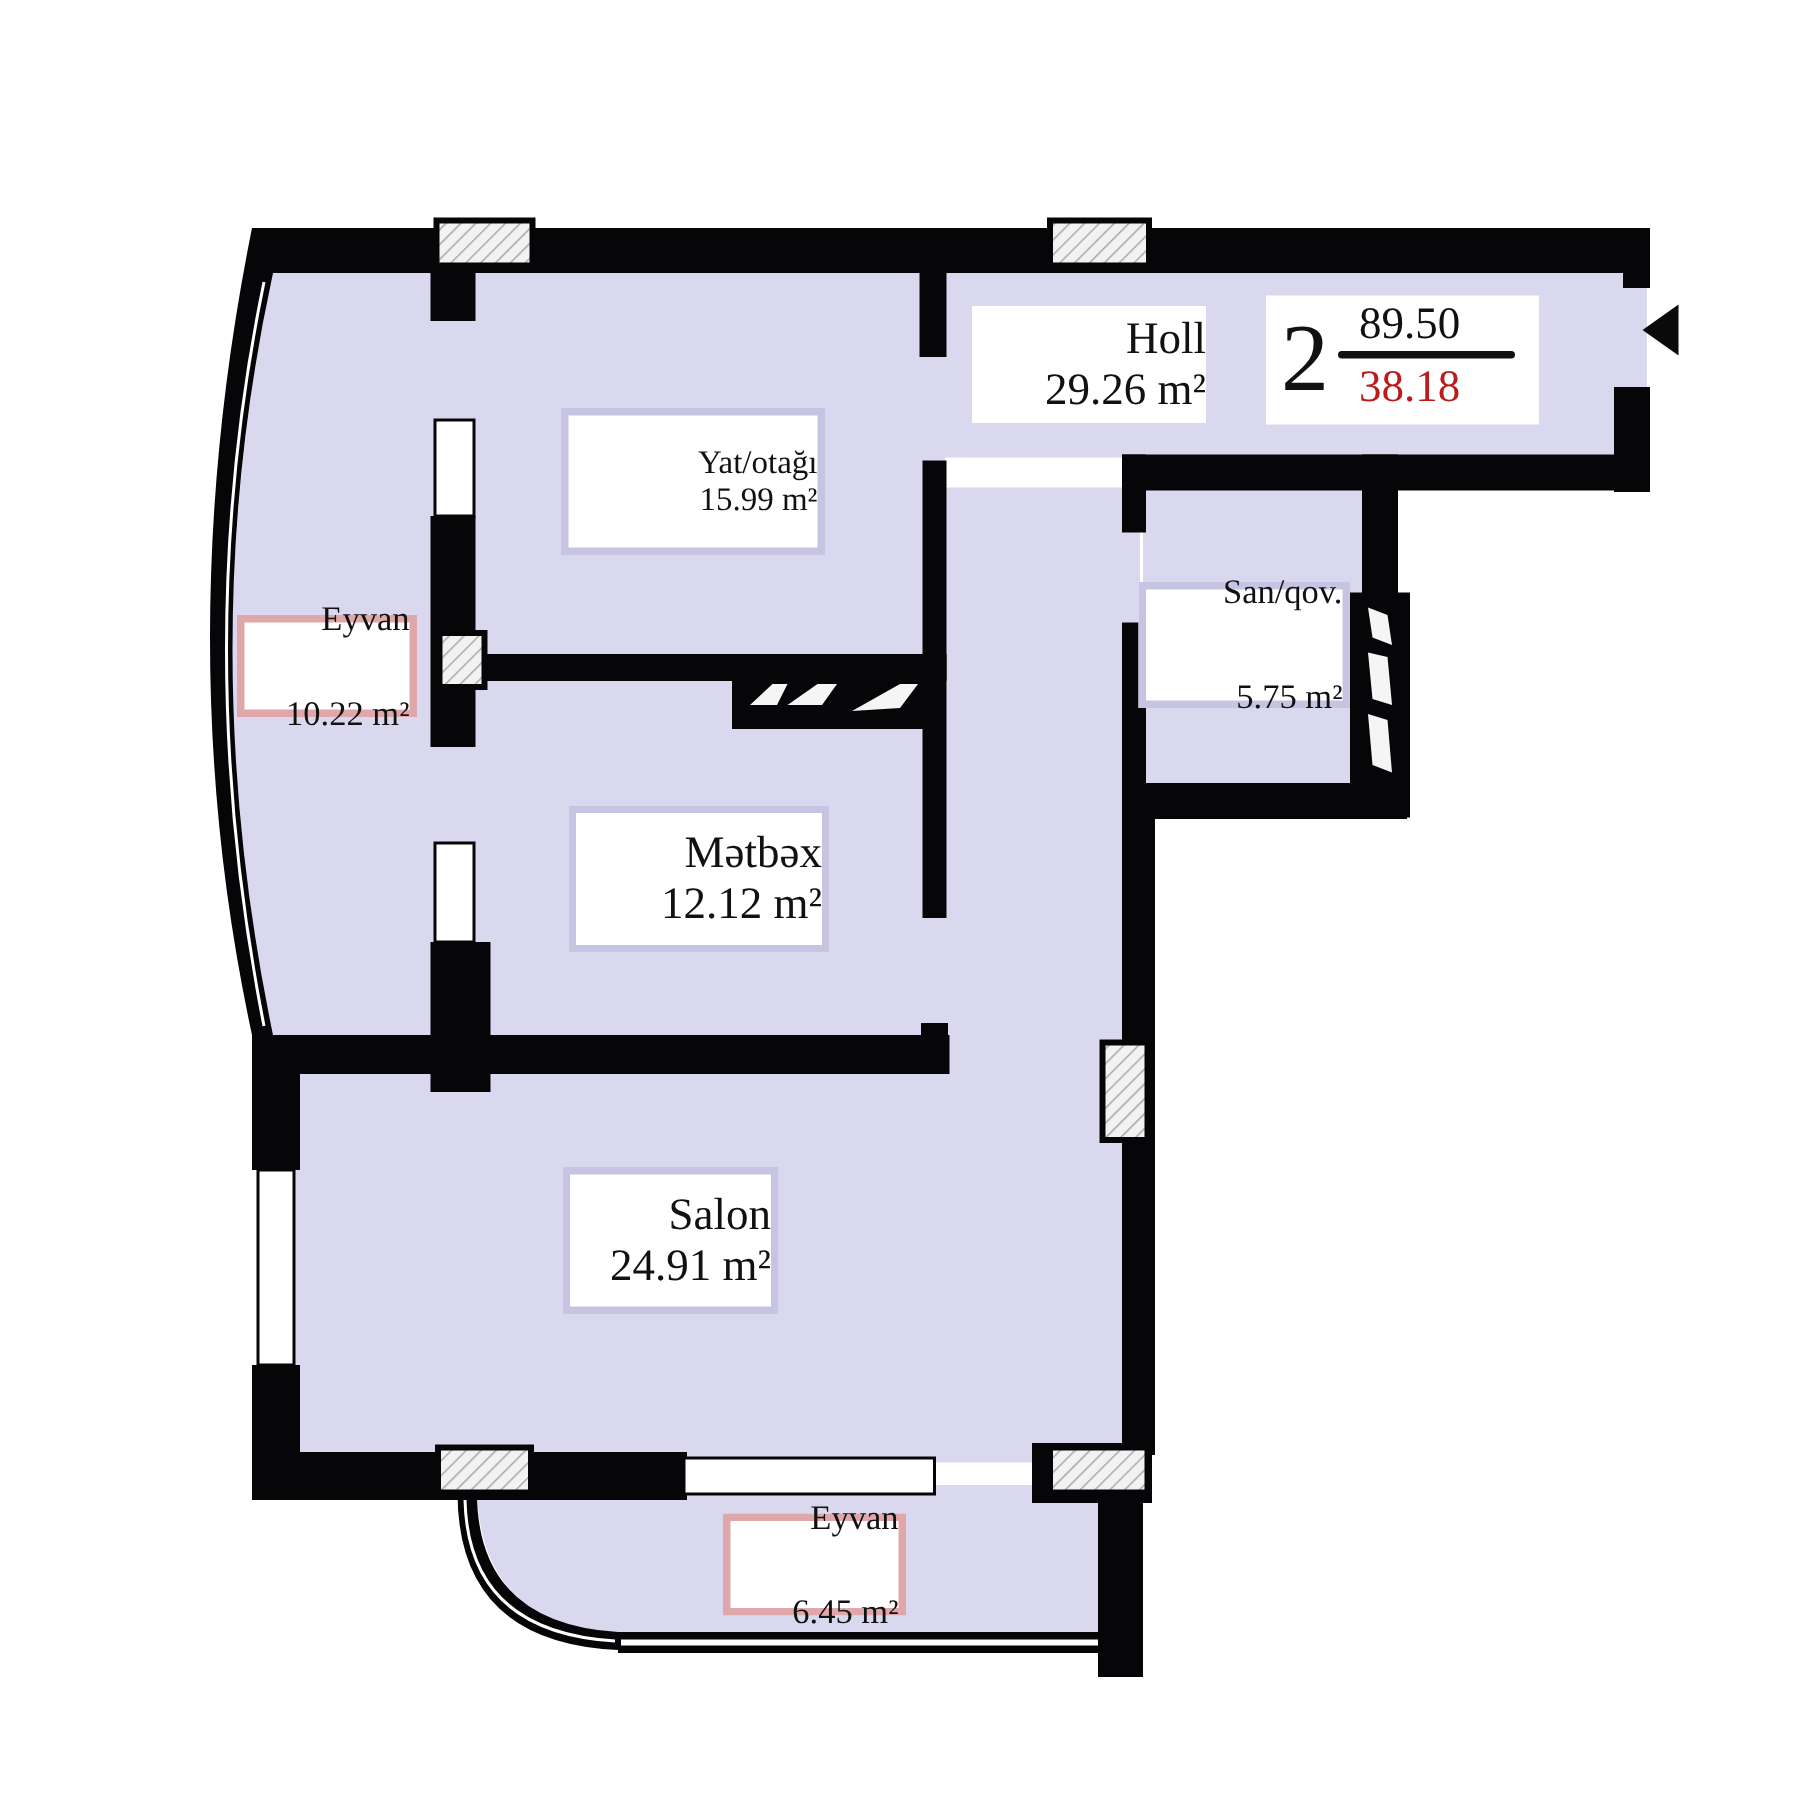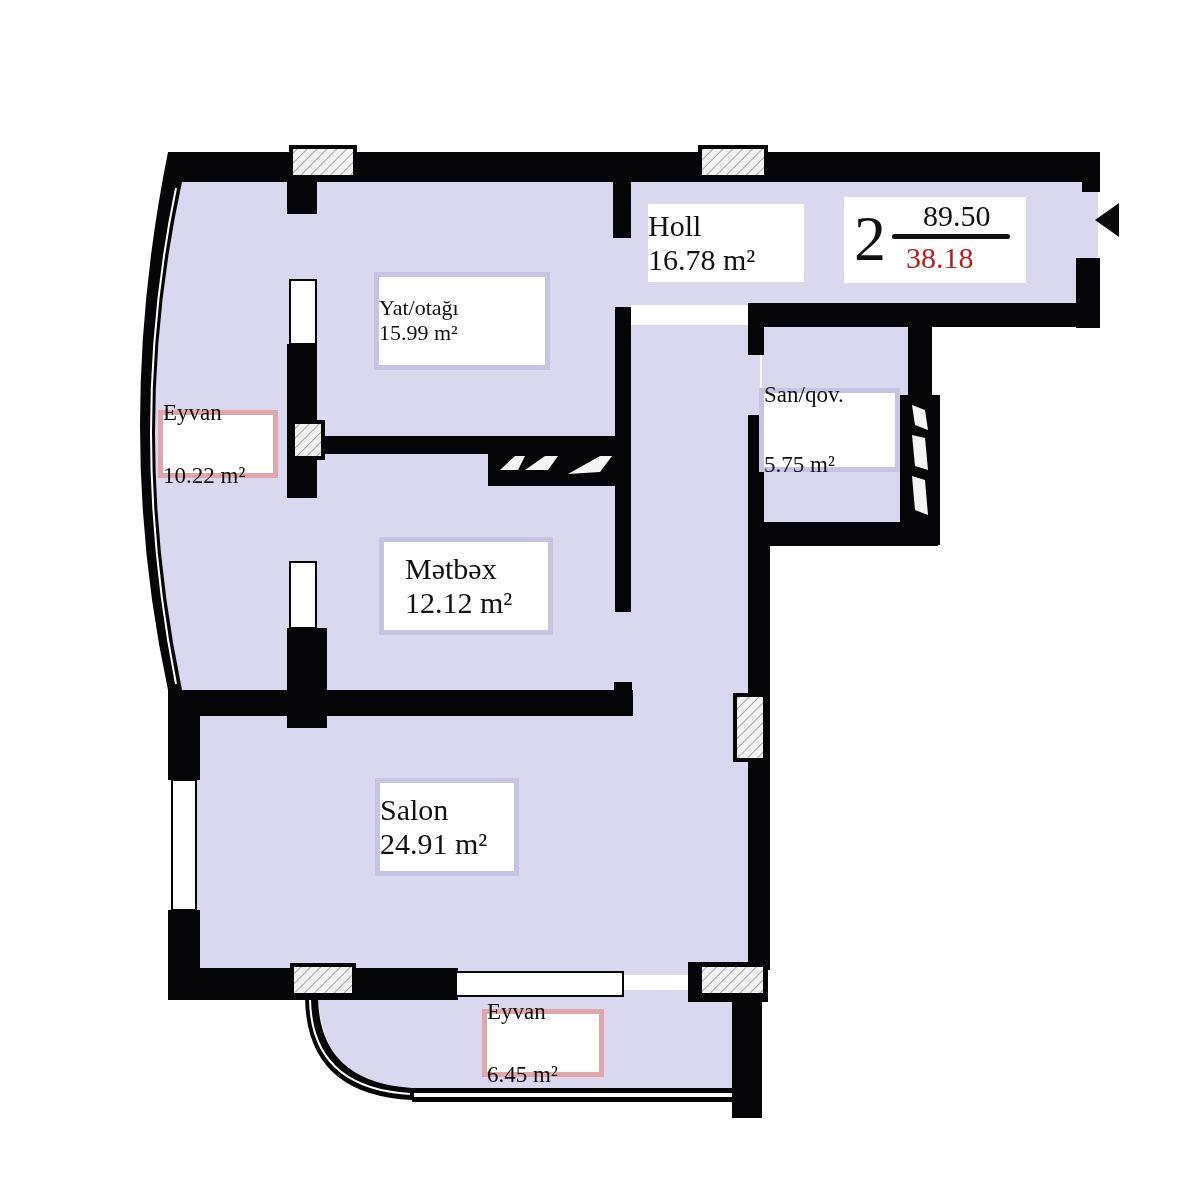--- a/index.html
+++ b/index.html
@@ -1,33 +1,33 @@
 <!DOCTYPE html>
 <html><head>
 <meta charset="utf-8">
 <style>
   html, body { margin: 0; padding: 0; background: #ffffff; }
   body { width: 1200px; height: 1197px; position: relative; overflow: hidden;
          font-family: "Liberation Serif", "DejaVu Serif", serif; }
   #plan-svg { position: absolute; left: 0; top: 0; width: 1200px; height: 1197px; }
   .room-label {
     position: absolute; background: #ffffff; box-sizing: border-box;
-    display: flex; flex-direction: column; align-items: flex-start; justify-content: center;
+    display: flex; flex-direction: column; align-items: flex-end; justify-content: center;
     color: #111111; line-height: 1.12; text-align: center;
   }
   .room-label.interior { border: 5px solid #c6c4e2; }
   .room-label.balcony { border: 5px solid #e0a7ab; gap: 37px; }
   .room-label.plain { border: none; }
   .lbl-name, .lbl-area { display: block; white-space: nowrap; }
   .summary-box {
     position: absolute; left: 844px; top: 197px; width: 182px; height: 86px;
     background: #ffffff;
   }
   .summary-rooms { position: absolute; left: 10px; top: 4px; font-size: 64px; line-height: 76px; color: #111; }
-  .summary-total { position: absolute; left: 79px; top: 2px; font-size: 30px; color: #111; }
+  .summary-total { position: absolute; left: 62px; top: 2px; font-size: 30px; color: #111; }
   .summary-living { position: absolute; left: 62px; top: 44px; font-size: 30px; color: #b91c1c; }
   .summary-bar { position: absolute; left: 48px; top: 37px; width: 118px; height: 5px; background: #111; border-radius: 3px; }
   .entry-arrow { position: absolute; left: 1095px; top: 203px; width: 0; height: 0;
     border-top: 17px solid transparent; border-bottom: 17px solid transparent; border-right: 24px solid #0a0a0a; }
 </style>
 </head>
 <body>
 
 <svg id="plan-svg" viewBox="0 0 1200 1197" xmlns="http://www.w3.org/2000/svg">
   <defs>
@@ -126,21 +126,21 @@
 
 <div class="summary-box">
   <span class="summary-rooms">2</span>
   <span class="summary-total">89.50</span>
   <span class="summary-bar"></span>
   <span class="summary-living">38.18</span>
 </div>
 
 <div class="room-label plain" style="left:648px;top:204px;width:156px;height:78px;font-size:30px;">
   <span class="lbl-name">Holl</span>
-  <span class="lbl-area">16.78 m²</span>
+  <span class="lbl-area">29.26 m²</span>
 </div>
 
 <div class="room-label interior" style="left:374px;top:272px;width:176px;height:98px;font-size:22px;">
   <span class="lbl-name">Yat/otağı</span>
   <span class="lbl-area">15.99 m²</span>
 </div>
 
 <div class="room-label balcony" style="left:158px;top:410px;width:120px;height:68px;font-size:23px;">
   <span class="lbl-name">Eyvan</span>
   <span class="lbl-area">10.22 m²</span>

